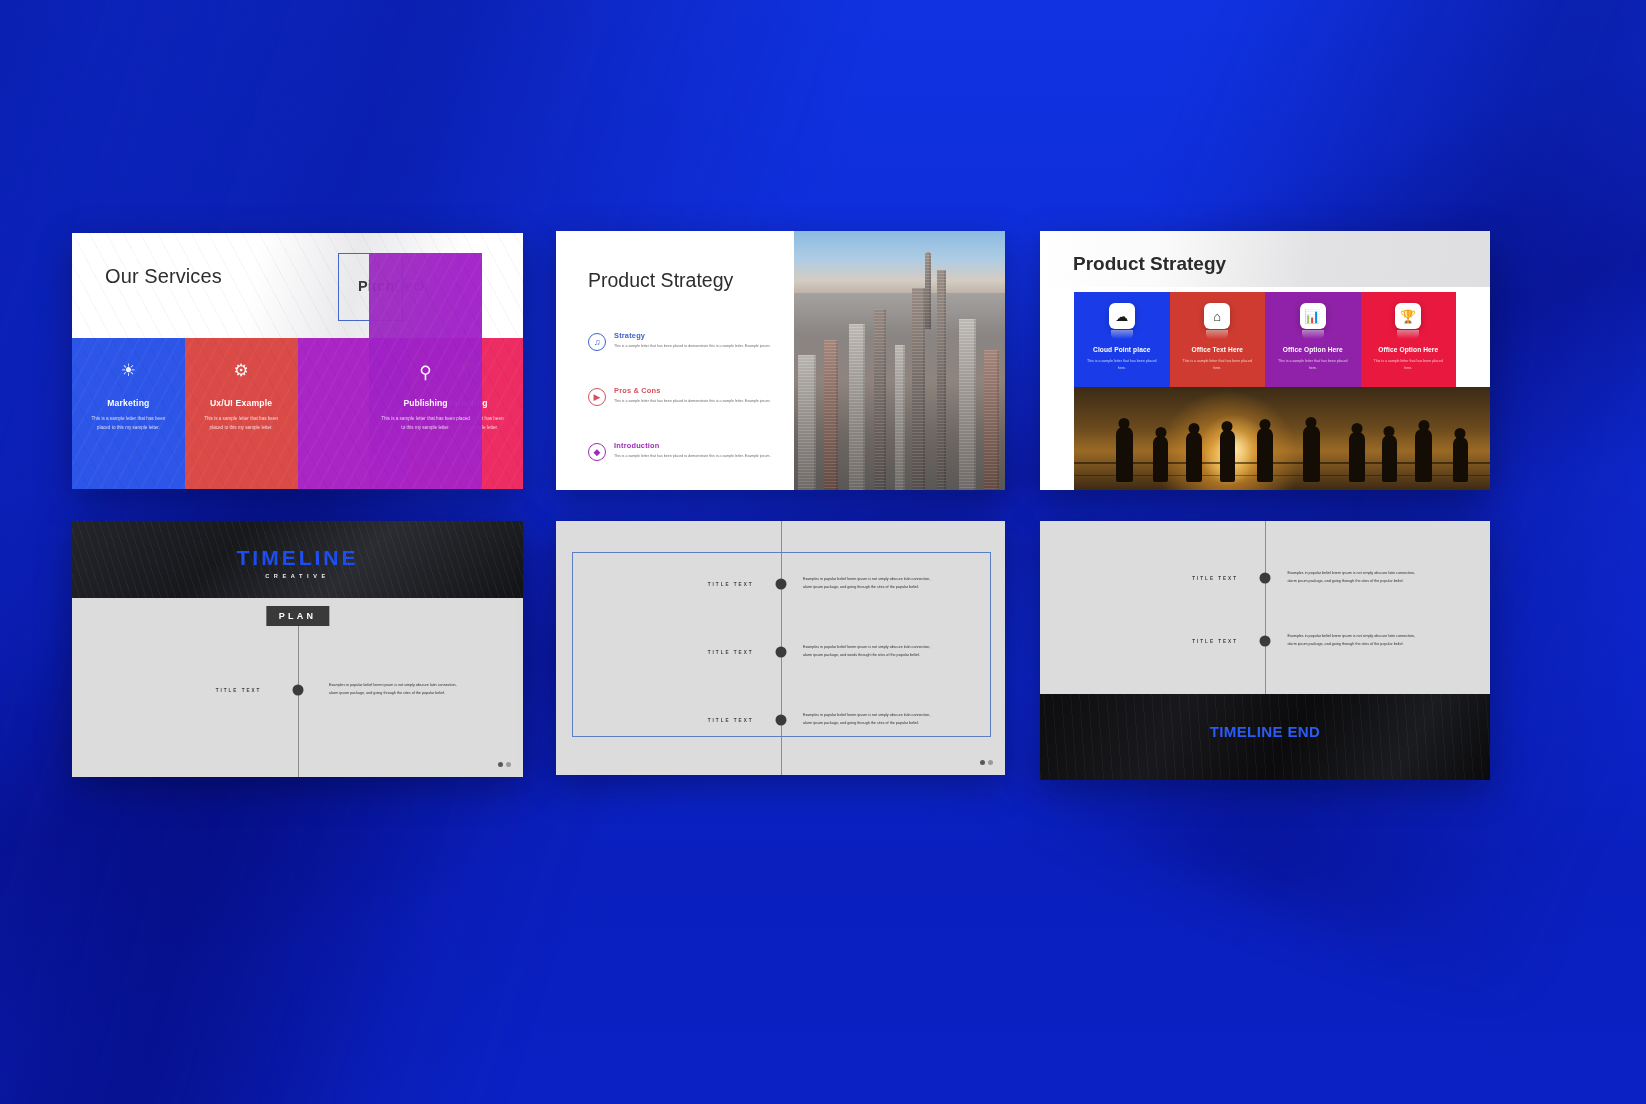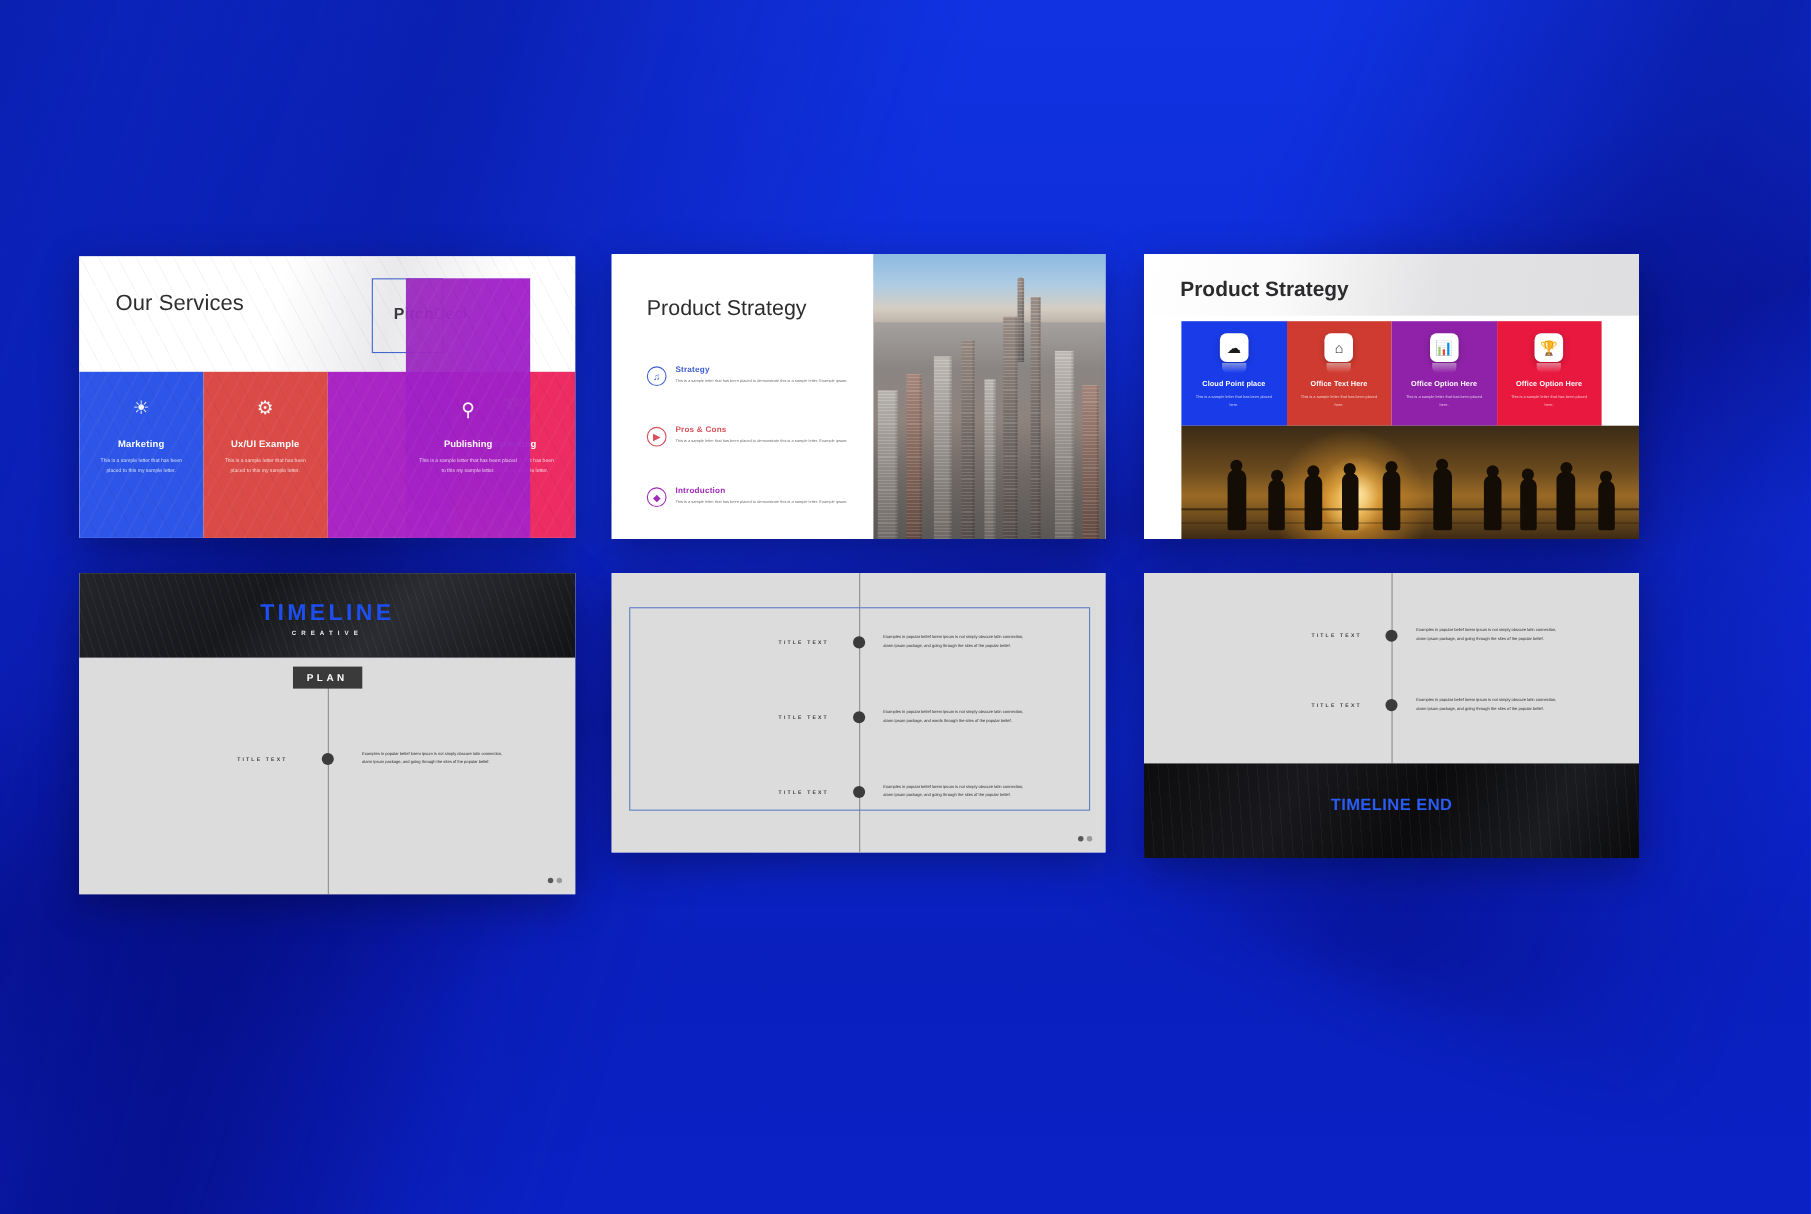--- a/index.html
+++ b/index.html
@@ -44,21 +44,21 @@
   .deck { position: absolute; inset: 0; }
   .slide {
     position: absolute;
     background: #ffffff;
     overflow: hidden;
     box-shadow: 0 10px 34px rgba(0,0,0,0.30);
   }
   .s1 { left: 72px;   top: 233px; width: 451px; height: 256px; }
   .s2 { left: 556px;  top: 231px; width: 449px; height: 259px; }
   .s3 { left: 1040px; top: 231px; width: 450px; height: 259px; }
-  .s4 { left: 72px;   top: 521px; width: 451px; height: 292px; }
+  .s4 { left: 72px;   top: 521px; width: 451px; height: 256px; }
   .s5 { left: 556px;  top: 521px; width: 449px; height: 254px; }
   .s6 { left: 1040px; top: 521px; width: 450px; height: 259px; }
 
   
   .s1-top { position:absolute; left:0; top:0; width:100%; height:105px; background:#fff; }
   .s1-title {
     position:absolute; left:33px; top:32px;
     font-size: 20px; font-weight: 400; color:#2d2d2f; letter-spacing:0.1px;
   }
   .s1-pitch {

